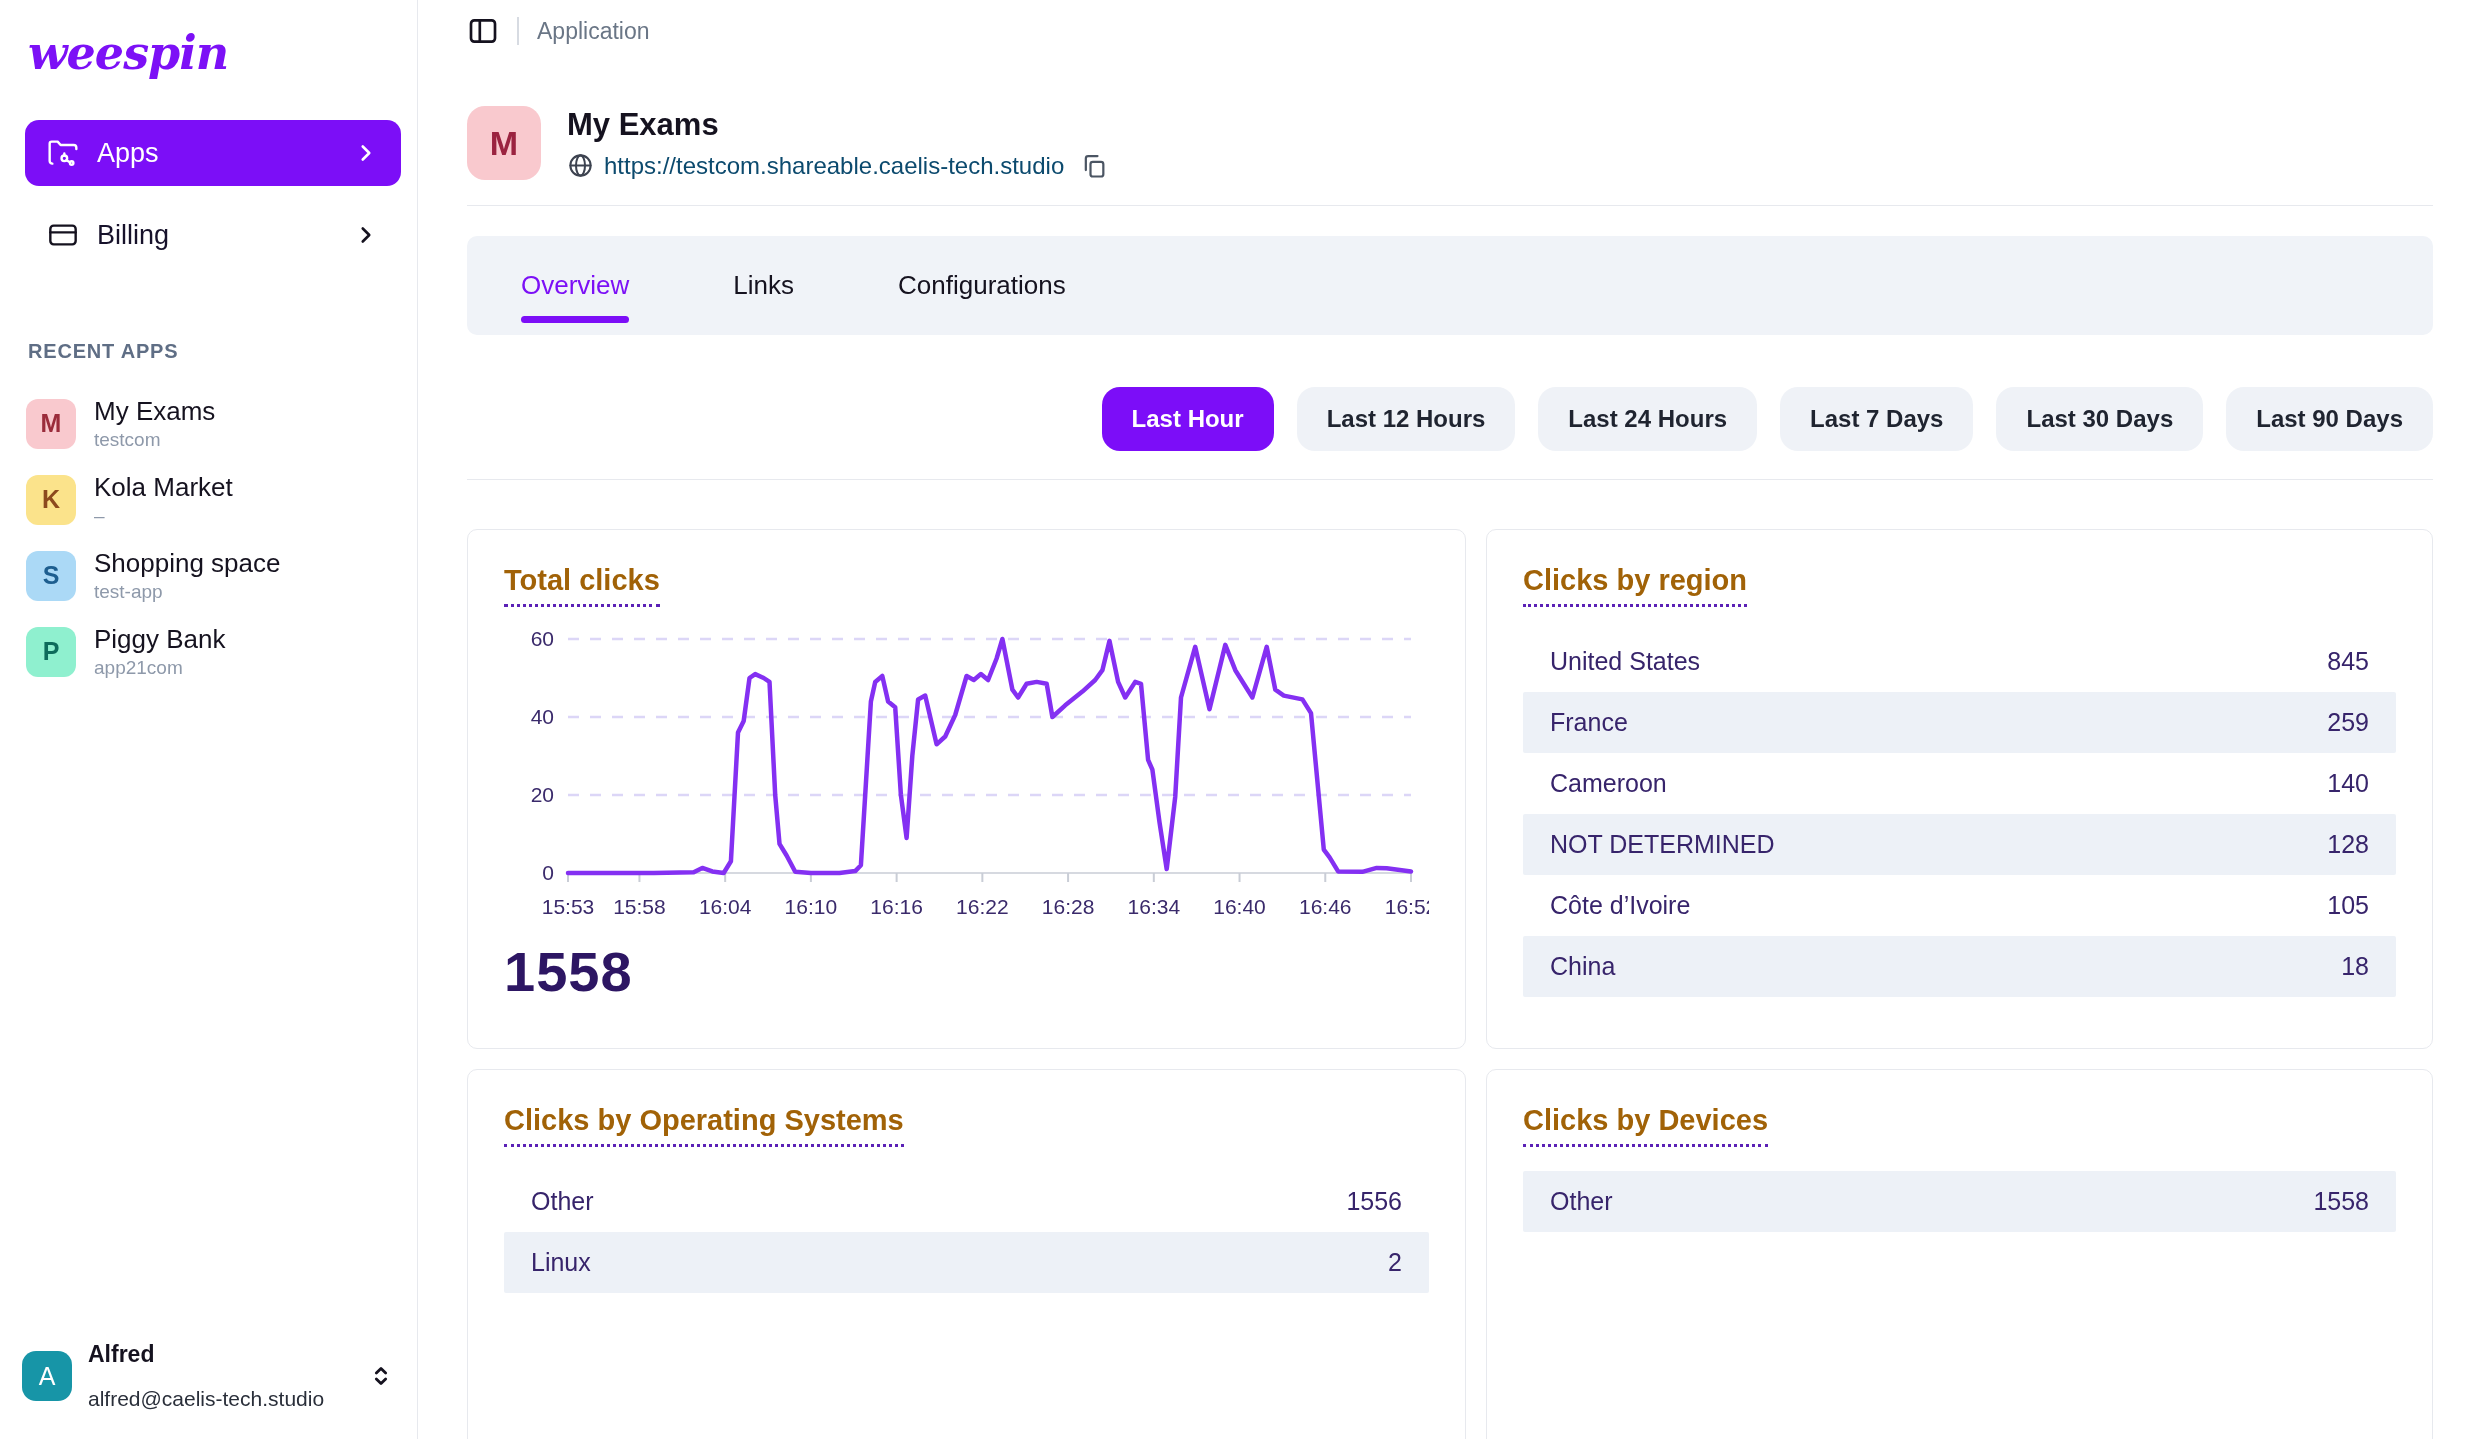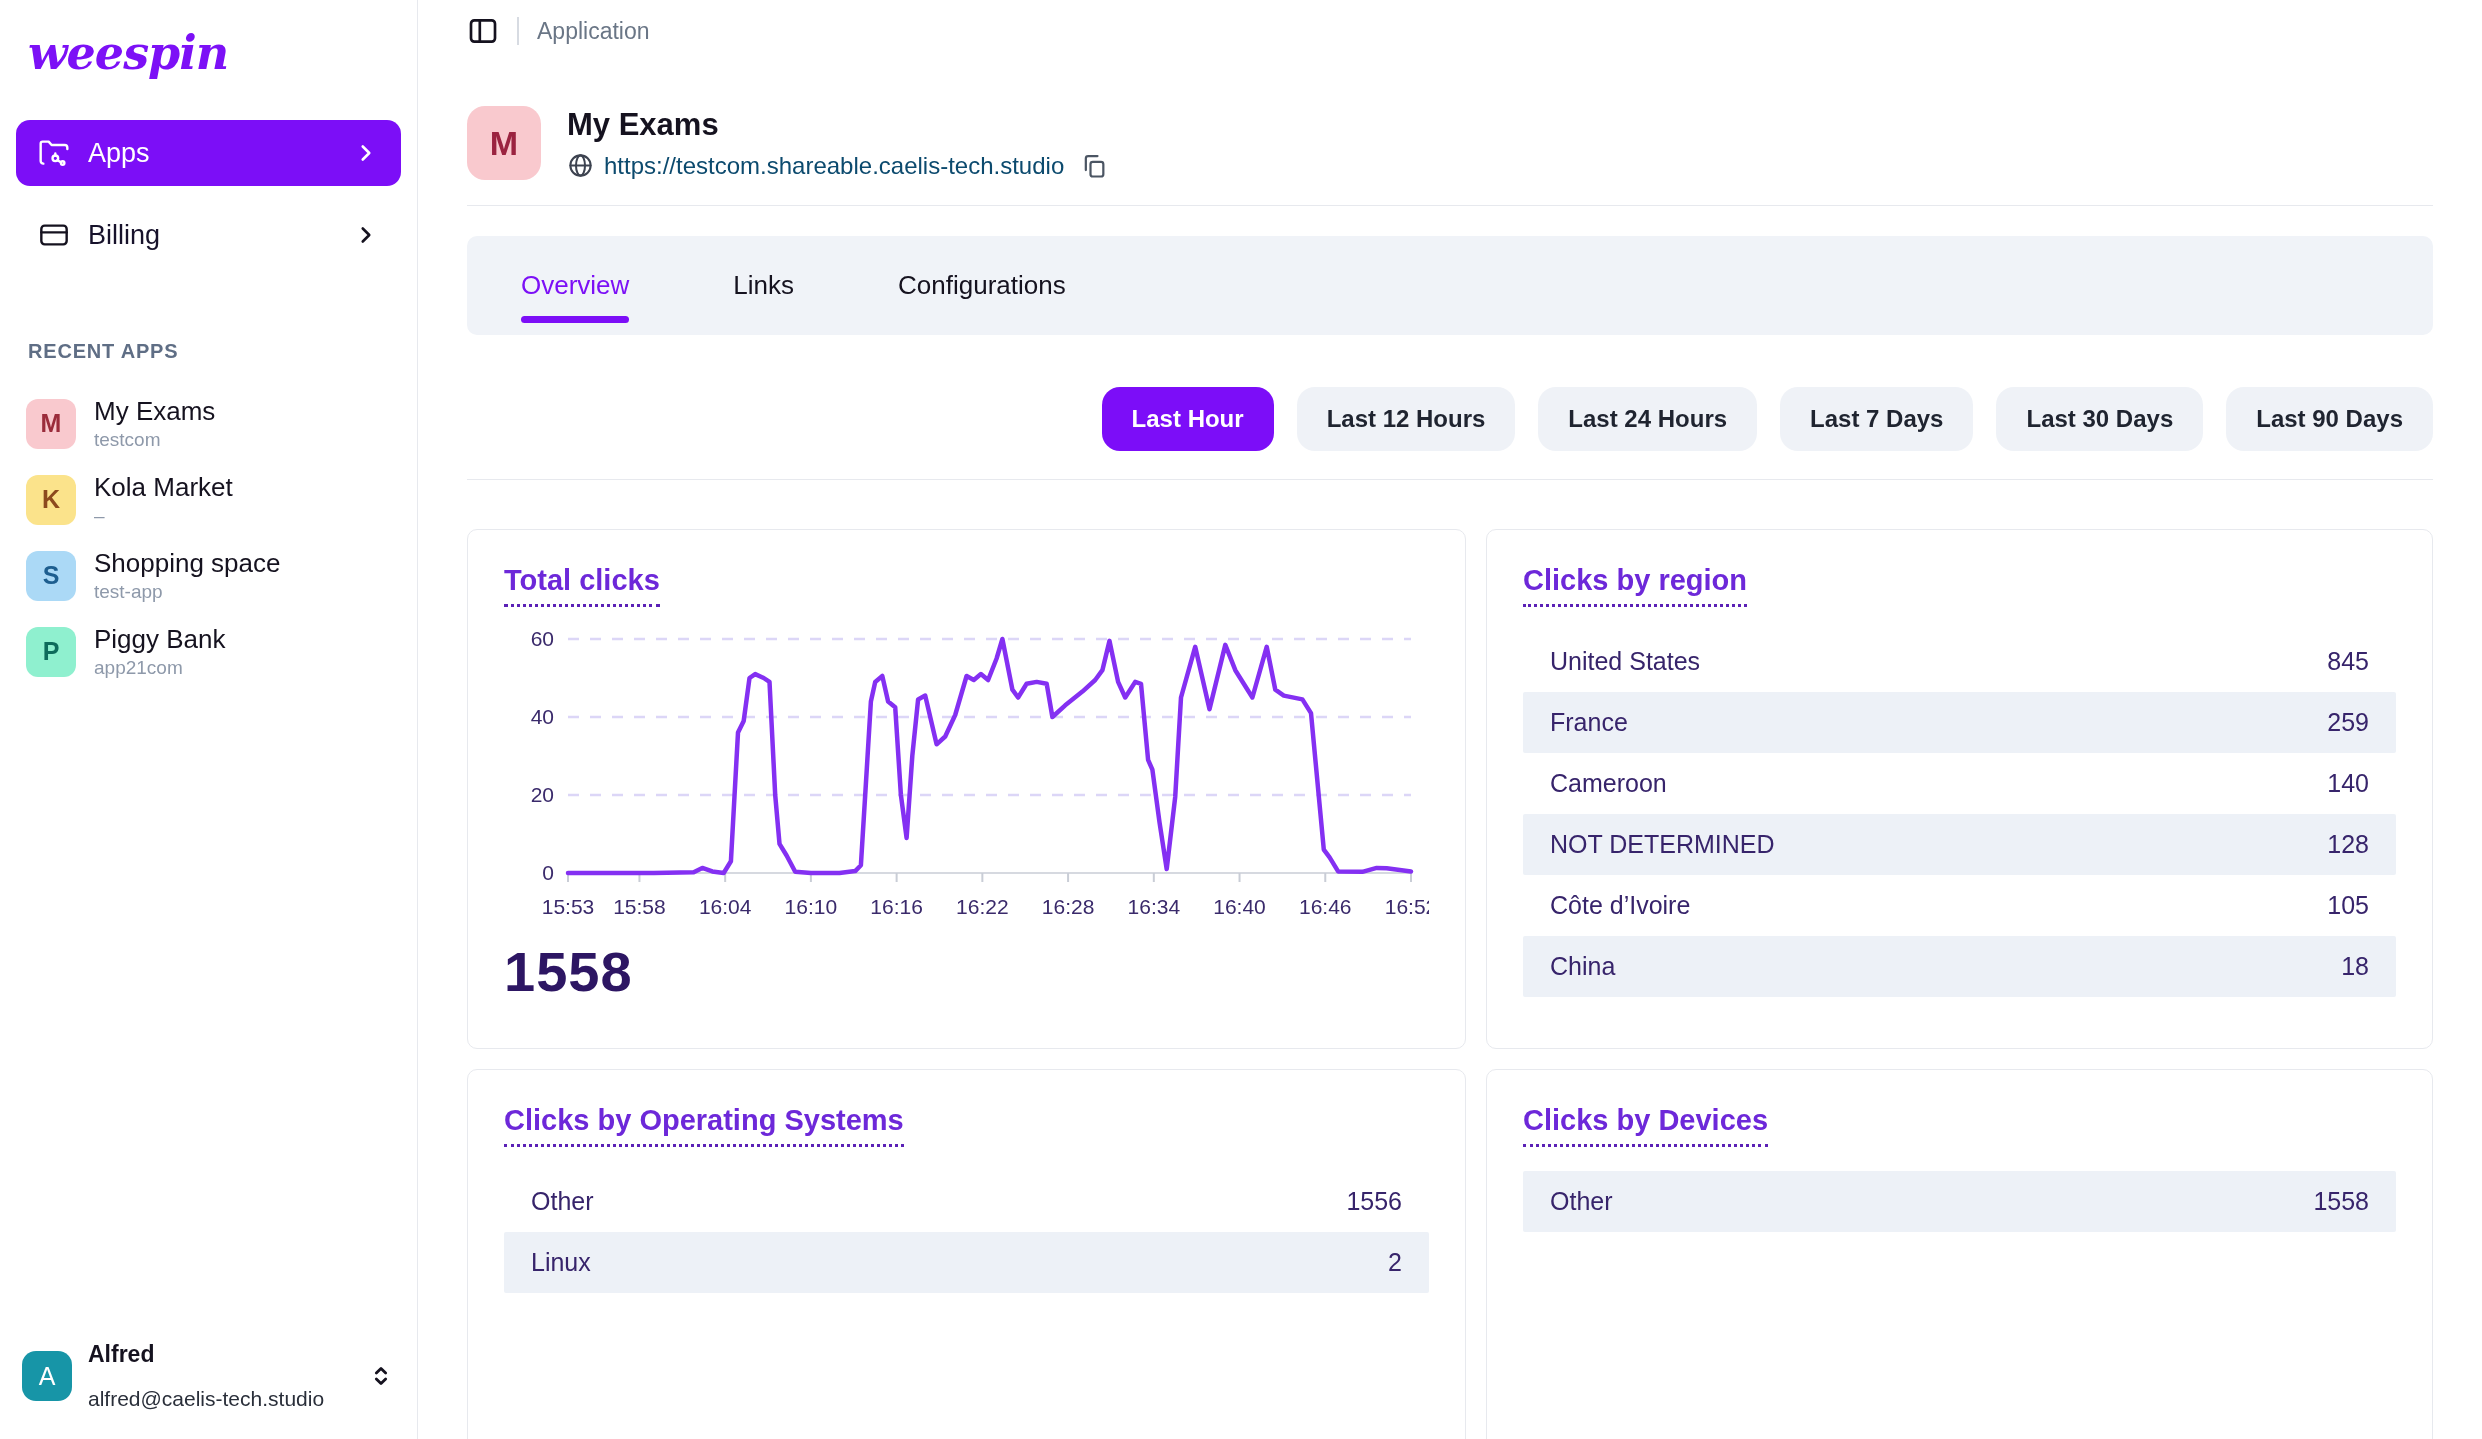--- a/index.html
+++ b/index.html
@@ -6,21 +6,21 @@
   html,body { width:2482px; height:1439px; overflow:hidden; background:#fff;
     font-family:"Liberation Sans", sans-serif; color:#17122B; }
   .app { display:flex; width:100%; height:100%; }
 
   
   .sidebar { flex:0 0 418px; height:100%; border-right:1px solid #E7E9EE;
     display:flex; flex-direction:column; padding:18px 16px 20px 16px; background:#fff; }
   .logo { font-family:"DejaVu Serif", serif; font-style:italic; font-weight:bold;
     font-size:46px; color:#7C10F6; margin:8px 0 40px 12px; letter-spacing:-1px; }
   .nav-btn { height:66px; border-radius:14px; display:flex; align-items:center;
-    padding:0 22px; gap:18px; font-size:27px; cursor:pointer; margin-bottom:16px; }
+    padding:0 22px; gap:18px; font-size:27px; cursor:pointer; margin-bottom:16px;margin-left:9px; }
   .nav-btn.active { background:#7C0EF7; color:#fff; }
   .nav-btn .chev { margin-left:auto; display:flex; }
   .nav-icon { width:32px; height:32px; display:flex; }
   .recent-hd { margin:56px 0 0 12px; font-size:20px; font-weight:bold;
     color:#5F6E85; letter-spacing:0.8px; }
   .recent-list { margin-top:30px; display:flex; flex-direction:column; gap:14px; }
   .recent-item { display:flex; align-items:center; gap:18px; padding:4px 10px; cursor:pointer; }
   .ravatar { width:50px; height:50px; border-radius:12px; display:flex; align-items:center;
     justify-content:center; font-size:25px; font-weight:bold; flex:0 0 50px; }
   .rname { font-size:26px; color:#15121F; line-height:1.15; }
@@ -61,21 +61,21 @@
   .fbtn { height:64px; padding:0 30px; border-radius:18px; background:#EFF2F7;
     display:flex; align-items:center; font-size:24px; font-weight:600;
     color:#1F2430; cursor:pointer; border:none; }
   .fbtn.active { background:#7C0DF8; color:#fff; }
   .divider2 { height:1px; background:#E7E9EE; margin-top:28px; }
 
   .grid { margin-top:49px; display:grid; grid-template-columns:1fr 1fr; gap:20px 20px; }
   .card { background:#fff; border:1px solid #E7E9EE; border-radius:10px; padding:34px 36px; }
   .card.tall { height:520px; }
   .card.cut { height:420px; }
-  .card-title { display:inline-block; font-size:29px; font-weight:600; color:#6d28d9;
+  .card-title { display:inline-block; font-size:29px; font-weight:600; color:#a16207;
     padding-bottom:7px; border-bottom:3px dotted #5B21B6; }
 
   .rows { margin-top:24px; display:flex; flex-direction:column;text-align:right; }
   .row { height:61px; display:flex; align-items:center; justify-content:space-between;
     padding:0 27px; font-size:25px; color:#37246B; border-radius:2px; }
   .row.shaded { background:#EDF1F7; }
 
   .chart-wrap { margin-top:12px; }
   .total-num { margin-top:4px; font-size:56px; font-weight:800; color:#2D1663; letter-spacing:1px; }
 

